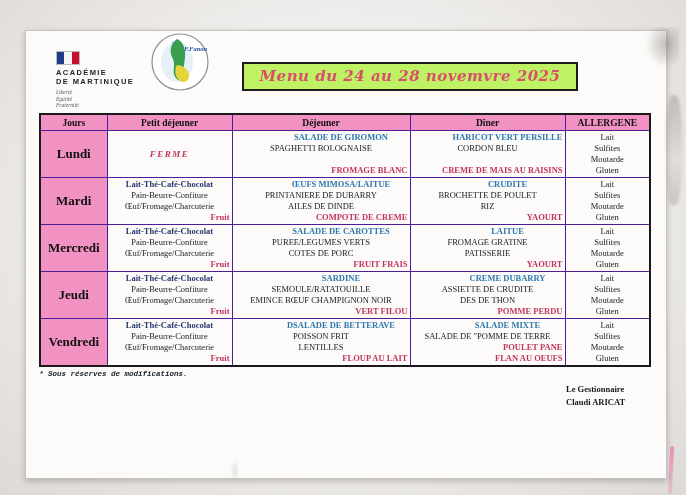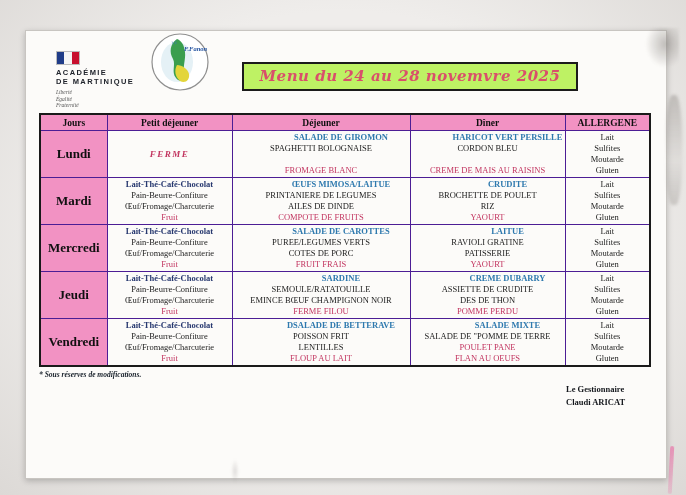--- a/index.html
+++ b/index.html
@@ -41,25 +41,25 @@
     border:2px solid #1a1a1a;
   }
   .menu-table th,.menu-table td{border:1px solid #4c1d95;padding:0 2px;text-align:center;vertical-align:middle;overflow:hidden;}
   .menu-table th{
     background:var(--pink);height:15px;font-size:9.5px;font-weight:bold;color:#101010;
   }
   .menu-row{height:47px;}
   .day-cell{background:var(--pink);font-weight:bold;font-size:13px;color:#101010;}
   .line{font-size:8.5px;line-height:11px;white-space:nowrap;color:var(--ink);}
   .line.starter{color:var(--blue);font-weight:bold;margin-left:40px;}
-  .line.dessert{color:var(--rose);font-weight:normal;}
+  .line.dessert{color:var(--rose);font-weight:bold;text-align:right;}
   .line.navy{color:var(--navy);font-weight:bold;}
   .line.ferme{color:var(--rose);font-weight:bold;font-style:italic;letter-spacing:1.5px;font-size:9px;}
   
-  .footnote{position:absolute;left:13px;top:339px;font-family:Liberation Serif, serif;font-style:italic;font-weight:bold;font-size:7.5px;color:#17202a;}
+  .footnote{position:absolute;left:13px;top:339px;font-family:Liberation Mono, monospace;font-style:italic;font-weight:bold;font-size:7.5px;color:#17202a;}
   .signature{position:absolute;left:540px;top:352px;font-size:8.5px;font-weight:bold;color:#15181d;line-height:13px;}
   
   .artifact{position:absolute;pointer-events:none;}
   .smudge-tr{left:645px;top:28px;width:34px;height:40px;
     background:radial-gradient(ellipse at 60% 40%, rgba(120,115,110,.45), rgba(120,115,110,0) 70%);filter:blur(1px);}
   .streak-r{left:666px;top:95px;width:16px;height:110px;
     background:linear-gradient(180deg, rgba(130,125,120,.38), rgba(130,125,120,.08) 60%, rgba(130,125,120,.3));
     border-radius:40%;filter:blur(1.5px);}
   .pink-squiggle{left:643px;top:415px;width:4px;height:48px;
     background:linear-gradient(180deg, rgba(232,120,170,.75), rgba(232,120,170,.25));
@@ -150,23 +150,23 @@
         <tr class="menu-row">
           <td class="day-cell">Mardi</td>
           <td class="meal-cell">
             <div class="line navy">Lait-Thé-Café-Chocolat</div>
             <div class="line main">Pain-Beurre-Confiture</div>
             <div class="line main">Œuf/Fromage/Charcuterie</div>
             <div class="line dessert">Fruit</div>
           </td>
           <td class="meal-cell">
             <div class="line starter">ŒUFS MIMOSA/LAITUE</div>
-            <div class="line main">PRINTANIERE DE LEGUMES</div>
+            <div class="line main">PRINTANIERE DE DUBARRY</div>
             <div class="line main">AILES DE DINDE</div>
-            <div class="line dessert">COMPOTE DE FRUITS</div>
+            <div class="line dessert">COMPOTE DE CREME</div>
           </td>
           <td class="meal-cell">
             <div class="line starter">CRUDITE</div>
             <div class="line main">BROCHETTE DE POULET</div>
             <div class="line main">RIZ</div>
             <div class="line dessert">YAOURT</div>
           </td>
           <td class="allergen-cell">
             <div class="line">Lait</div>
             <div class="line">Sulfites</div>
@@ -183,21 +183,21 @@
             <div class="line dessert">Fruit</div>
           </td>
           <td class="meal-cell">
             <div class="line starter">SALADE DE CAROTTES</div>
             <div class="line main">PUREE/LEGUMES VERTS</div>
             <div class="line main">COTES DE PORC</div>
             <div class="line dessert">FRUIT FRAIS</div>
           </td>
           <td class="meal-cell">
             <div class="line starter">LAITUE</div>
-            <div class="line main">RAVIOLI GRATINE</div>
+            <div class="line main">FROMAGE GRATINE</div>
             <div class="line main">PATISSERIE</div>
             <div class="line dessert">YAOURT</div>
           </td>
           <td class="allergen-cell">
             <div class="line">Lait</div>
             <div class="line">Sulfites</div>
             <div class="line">Moutarde</div>
             <div class="line">Gluten</div>
           </td>
         </tr>
@@ -206,21 +206,21 @@
           <td class="meal-cell">
             <div class="line navy">Lait-Thé-Café-Chocolat</div>
             <div class="line main">Pain-Beurre-Confiture</div>
             <div class="line main">Œuf/Fromage/Charcuterie</div>
             <div class="line dessert">Fruit</div>
           </td>
           <td class="meal-cell">
             <div class="line starter">SARDINE</div>
             <div class="line main">SEMOULE/RATATOUILLE</div>
             <div class="line main">EMINCE BŒUF CHAMPIGNON NOIR</div>
-            <div class="line dessert">FERME FILOU</div>
+            <div class="line dessert">VERT FILOU</div>
           </td>
           <td class="meal-cell">
             <div class="line starter">CREME DUBARRY</div>
             <div class="line main">ASSIETTE DE CRUDITE</div>
             <div class="line main">DES DE THON</div>
             <div class="line dessert">POMME PERDU</div>
           </td>
           <td class="allergen-cell">
             <div class="line">Lait</div>
             <div class="line">Sulfites</div>

